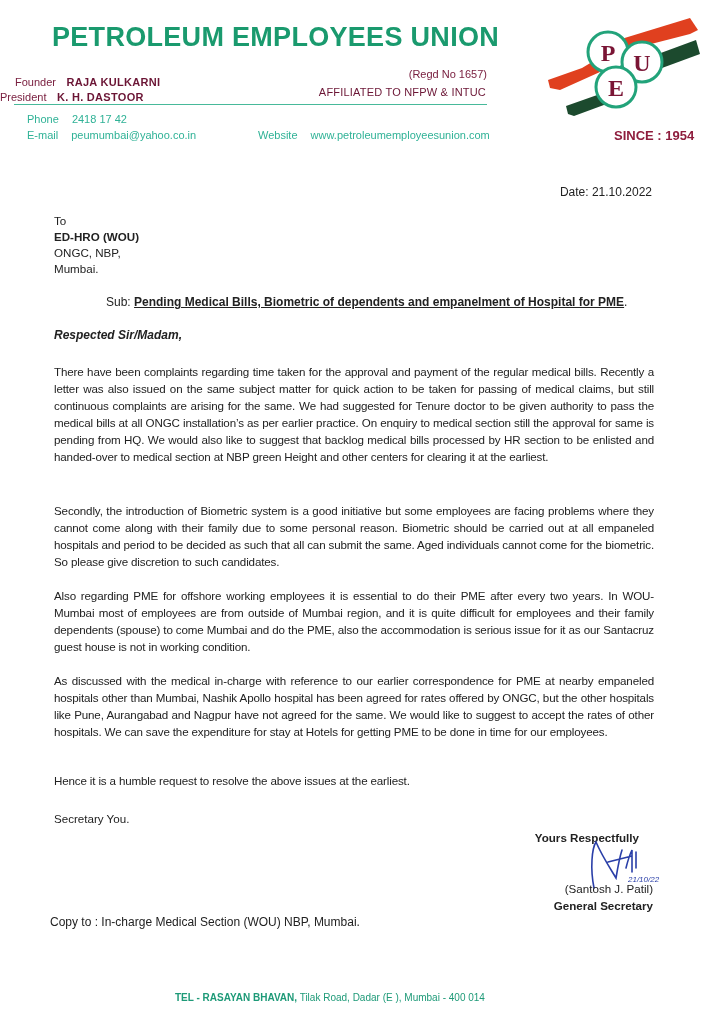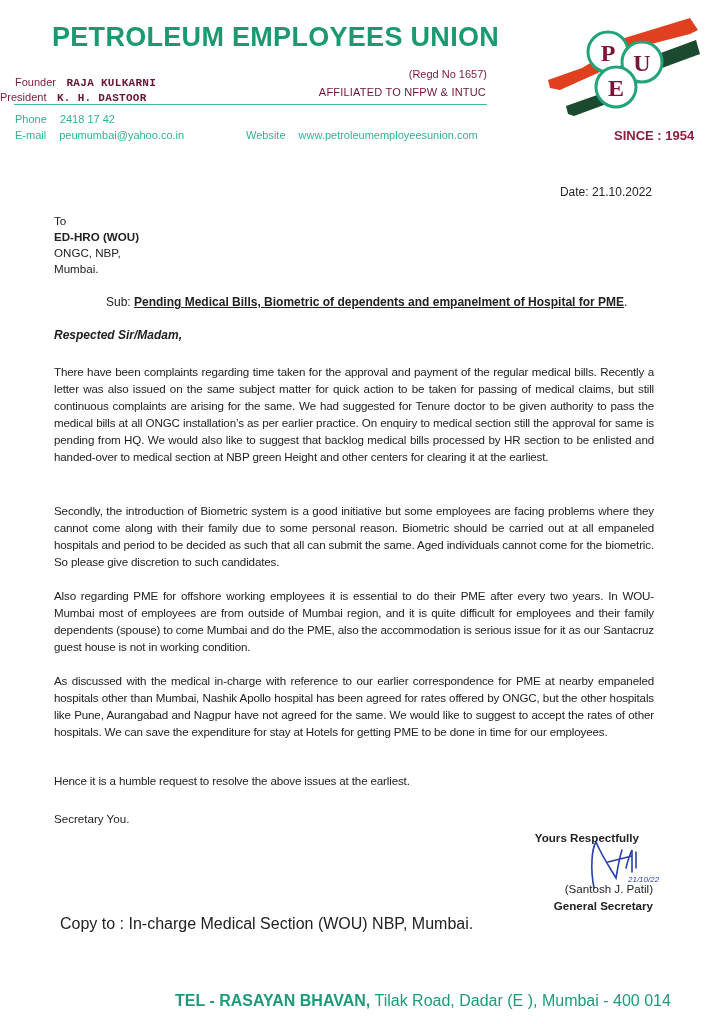--- a/index.html
+++ b/index.html
@@ -10,25 +10,25 @@
   .abs { position: absolute; }
   
   .org-name {
     left: 14px; top: 22px; font-size: 27px; font-weight: bold; color: #1a9a6e;
     letter-spacing: 0.3px; white-space: nowrap; margin-left: 38px;
   }
   .lh-label { color: #7a2040; font-size: 11px; }
   .lh-name { color: #6b1535; font-size: 11px; font-weight: bold; letter-spacing: 0.3px; }
   .founder { left: 15px; top: 72px; white-space: nowrap; }
   .president { left: 0; top: 87px; white-space: nowrap; }
-  .founder .lh-name, .president .lh-name { margin-left: 6px; font-family: Liberation Mono, monospace; }
+  .founder .lh-name, .president .lh-name { margin-left: 6px; }
   .regd { right: 223px; top: 68px; color: #7a2040; font-size: 11px; white-space: nowrap; }
   .affiliated { right: 224px; top: 86px; color: #6b1535; font-size: 11px; white-space: nowrap; letter-spacing: 0.2px; }
   .hr-line { left: 14px; top: 104px; width: 473px; height: 1px; background: #47b99a; }
-  .contact { color: #2fb296; font-size: 11px; white-space: nowrap; }
+  .contact { color: #2fb296; font-size: 11px; white-space: nowrap; margin-left: 12px; }
   .phone { left: 15px; top: 113px; }
   .email { left: 15px; top: 129px; }
   .contact .cv { margin-left: 10px; }
   .website { left: 246px; top: 129px; }
   .since { left: 614px; top: 128px; color: #8e1d3d; font-size: 13px; font-weight: bold; white-space: nowrap; }
   .logo { left: 540px; top: 10px; width: 170px; height: 110px; }
 
   
   .doc { font-family: "Liberation Sans", sans-serif; font-size: 11.6px; color: #222; }
   .date { right: 58px; top: 185px; font-size: 12px; white-space: nowrap; }
@@ -44,22 +44,22 @@
   .p1 { top: 363px; }
   .p2 { top: 502px; }
   .p3 { top: 587px; }
   .p4 { top: 672px; }
   .p5 { top: 772px; }
   .thanking { left: 54px; top: 812px; font-size: 11.6px; }
   .sign-block { right: 71px; top: 830px; text-align: right; font-size: 11.6px; line-height: 16px; }
   .sign-block .bold { font-weight: bold; }
   .signature { left: 582px; top: 838px; width: 80px; height: 58px; }
   .sign-name { right: 57px; top: 880px; text-align: right; font-size: 11.6px; line-height: 17px; white-space: nowrap; }
-  .copy-to { left: 60px; top: 915px; font-size: 16px; white-space: nowrap; }
-  .footer { left: 175px; top: 992px; color: #1e9a78; font-size: 16px; white-space: nowrap; }
+  .copy-to { left: 50px; top: 915px; font-size: 12px; white-space: nowrap; }
+  .footer { left: 175px; top: 992px; color: #1e9a78; font-size: 10px; white-space: nowrap; }
   .footer .bold { font-weight: bold; }
 </style>
 </head>
 <body>
 
 <div class="abs org-name">PETROLEUM EMPLOYEES UNION</div>
 
 <div class="abs founder">
   <span class="lh-label">Founder</span>
   <span class="lh-name">RAJA KULKARNI</span>

